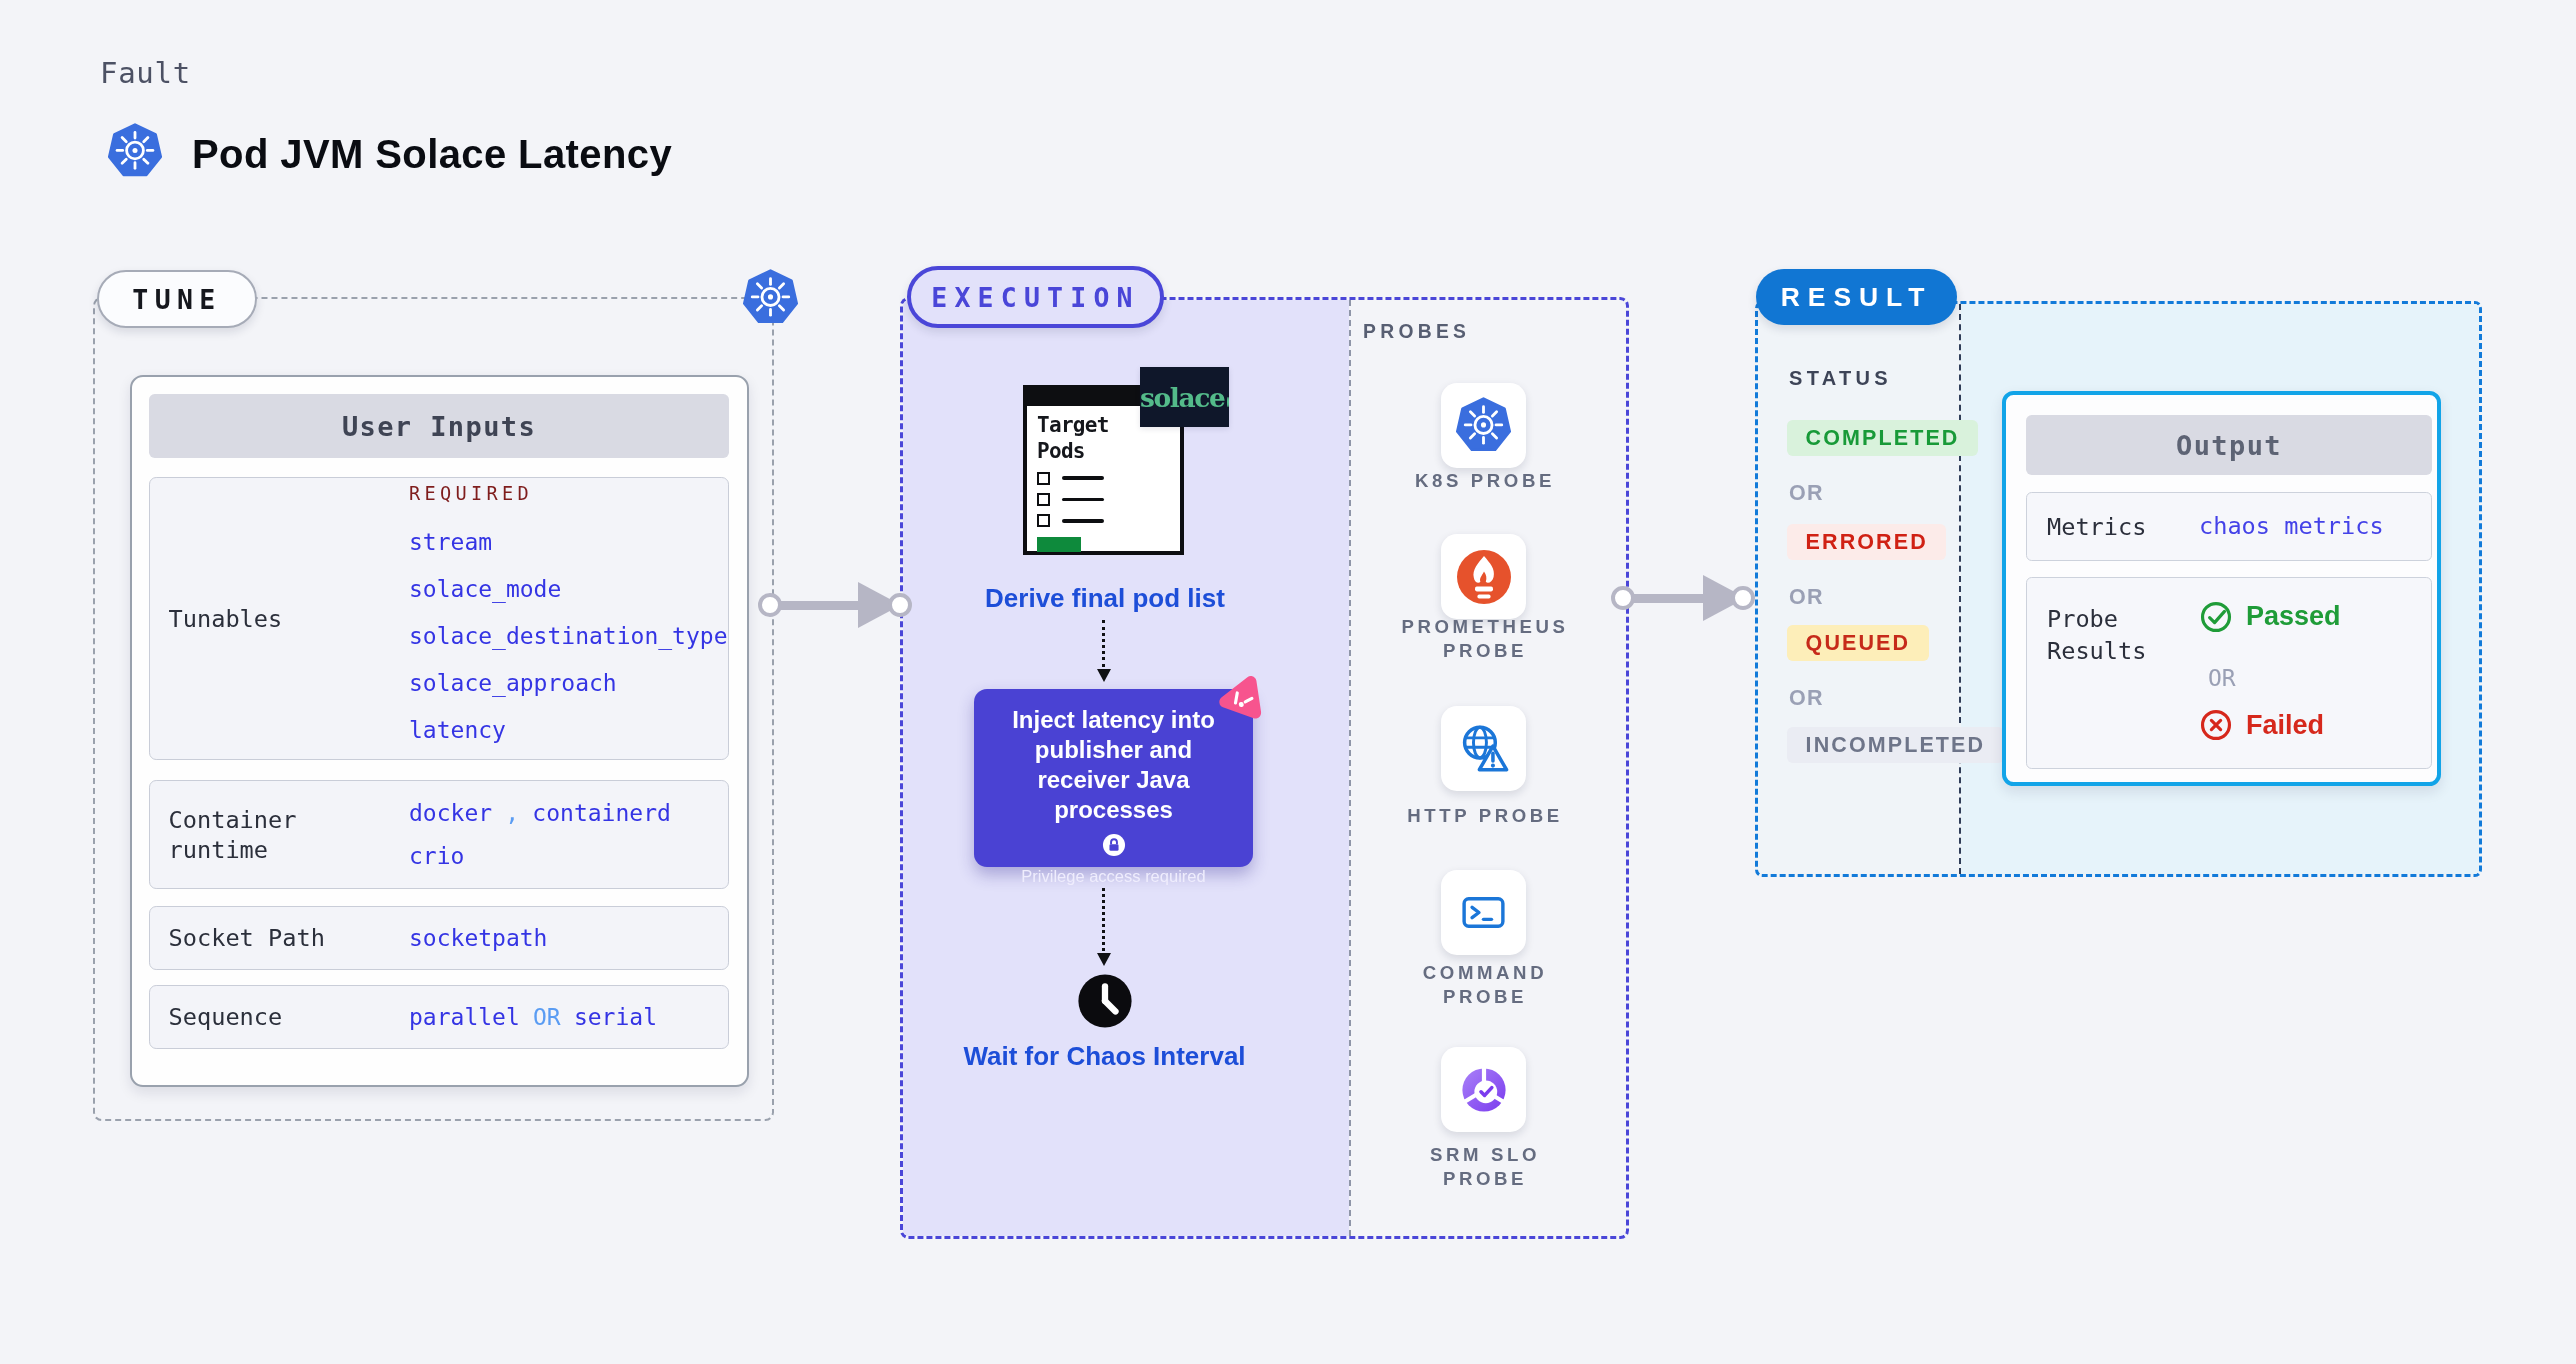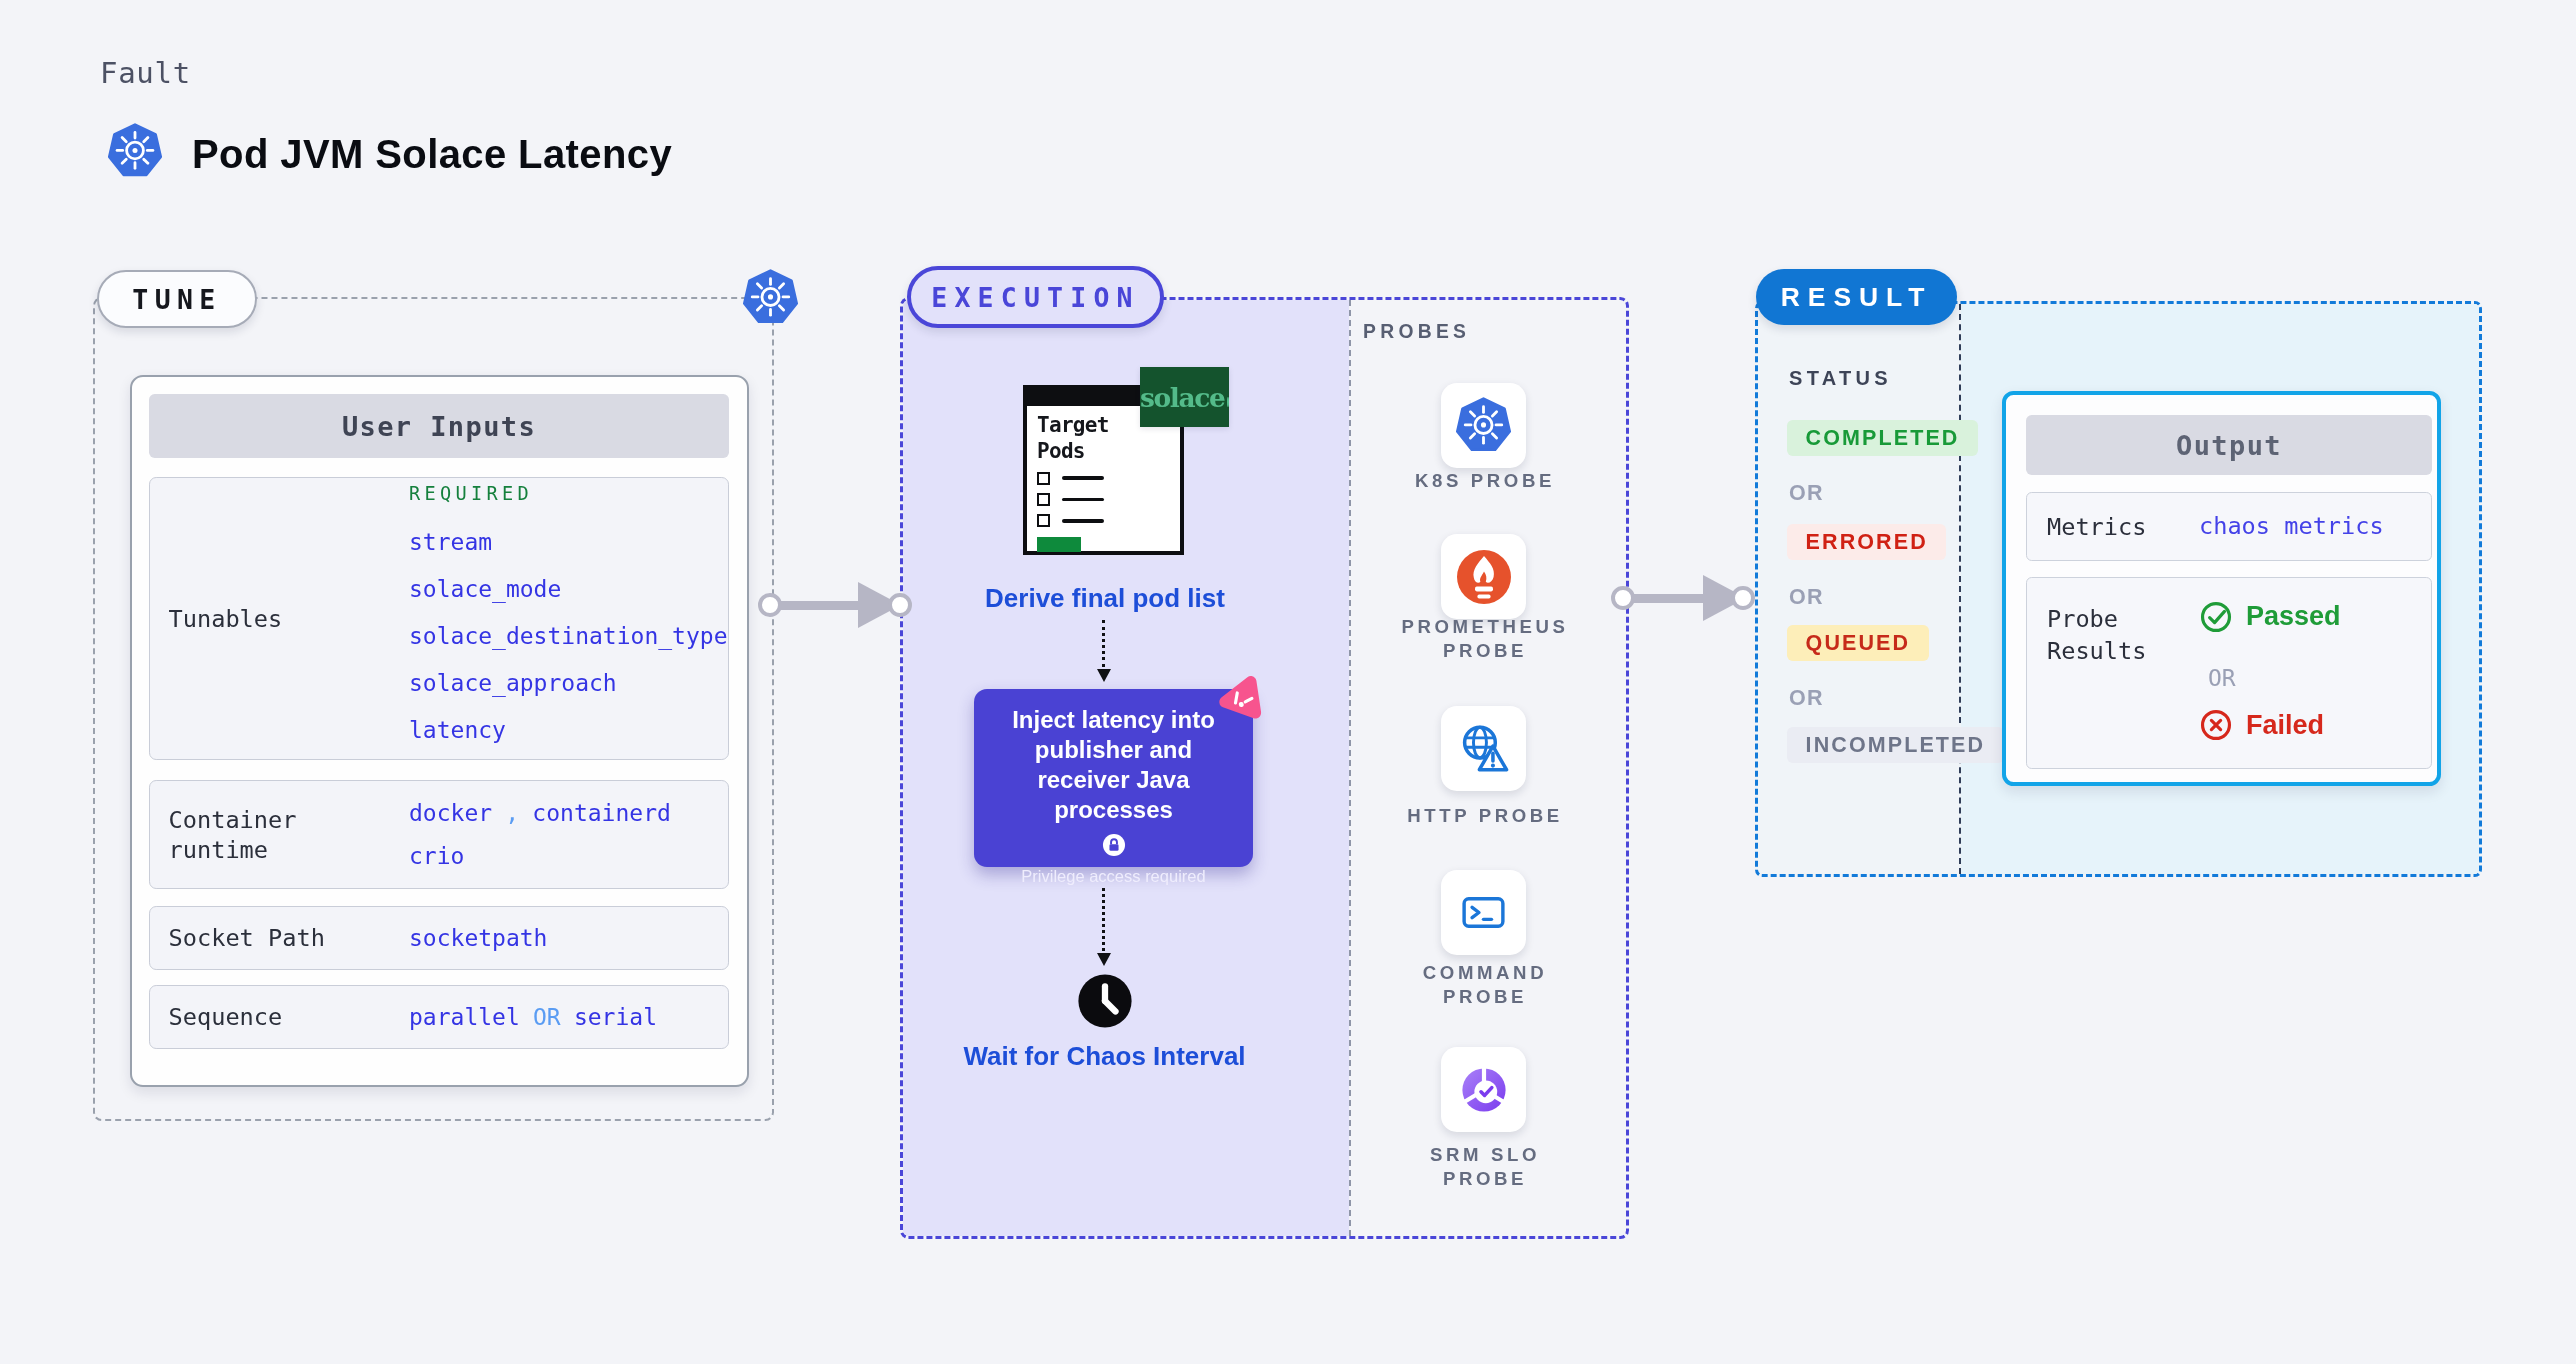--- a/index.html
+++ b/index.html
@@ -35,21 +35,21 @@
            box-shadow:0 5.7px 13px rgba(20,24,60,.10);}
   .bar-header{background:#d9dae3;border-radius:5.7px;display:flex;align-items:center;
               justify-content:center;font-weight:bold;}
   .ui-title{font-size:27px;color:#3f4454;letter-spacing:1.4px;}
   .ui-row{position:absolute;left:17px;width:580px;background:#f3f4f9;
           border:1.4px solid #c9cdd8;border-radius:7.2px;box-sizing:border-box;}
   .row-label{position:absolute;left:18.6px;top:50%;transform:translateY(-50%);
              font-size:23.6px;color:#2b2f3b;line-height:30px;}
   .row-values{position:absolute;left:259px;top:0;bottom:0;display:flex;
               flex-direction:column;justify-content:center;}
-  .req-tag{font-size:18.6px;color:#15803d;letter-spacing:4.3px;margin-bottom:15.8px;}
+  .req-tag{font-size:18.6px;color:#7f1d1d;letter-spacing:4.3px;margin-bottom:15.8px;}
   .val{font-size:23px;color:#3434e4;line-height:47px;white-space:nowrap;}
   .val-inline{font-size:23px;color:#3434e4;white-space:nowrap;line-height:43px;}
   .sep-lite{color:#5a9cf3;}
 
   
   .shaft{position:absolute;height:8.6px;background:#b6b6c5;border-radius:4.3px;}
   .head{position:absolute;width:0;height:0;border-top:23.6px solid transparent;
         border-bottom:23.6px solid transparent;border-left:43px solid #b6b6c5;}
   .port{position:absolute;width:15.8px;height:15.8px;border-radius:50%;background:#ffffff;
         border:4.3px solid #b6b6c5;z-index:5;}
@@ -59,21 +59,21 @@
 
   
   .doc{background:#ffffff;border:4.3px solid #0d0e11;box-sizing:border-box;}
   .doc-bar{height:17px;background:#0d0e11;}
   .doc-title{font-size:21px;font-weight:bold;color:#15171c;line-height:26px;
              margin:5.7px 0 0 10px;letter-spacing:-0.7px;}
   .doc-li{display:flex;align-items:center;margin:7.2px 0 0 10px;height:14.3px;}
   .doc-cb{width:13px;height:13px;border:2.9px solid #0d0e11;box-sizing:border-box;}
   .doc-ln{width:42px;height:3.6px;background:#0d0e11;margin-left:11.5px;border-radius:2.1px;}
   .doc-green{width:44px;height:15px;background:#0e8a3c;margin:8.6px 0 0 10px;}
-  .solace-card{background:#14532d;box-shadow:0 2.1px 5.7px rgba(20,24,60,.10);
+  .solace-card{background:#0f172a;box-shadow:0 2.1px 5.7px rgba(20,24,60,.10);
                display:flex;align-items:center;justify-content:center;}
   .solace-text{font-family:"DejaVu Serif",serif;font-weight:bold;font-size:26.5px;
                color:#54bb8a;letter-spacing:-1.4px;}
   .solace-dot{width:10px;height:10px;border-radius:50%;background:#54bb8a;
               display:inline-block;margin:10px 0 0 2.1px;}
   .step-label{font-size:26px;font-weight:bold;color:#1d4ed8;text-align:center;line-height:33px;}
   .inject{background:#4a42d3;border-radius:13px;box-shadow:0 7.2px 15.8px rgba(40,30,140,.30);
           display:flex;flex-direction:column;align-items:center;}
   .inject-text{width:229px;margin-top:15.8px;font-size:24px;font-weight:bold;color:#ffffff;
                text-align:center;line-height:30px;}

